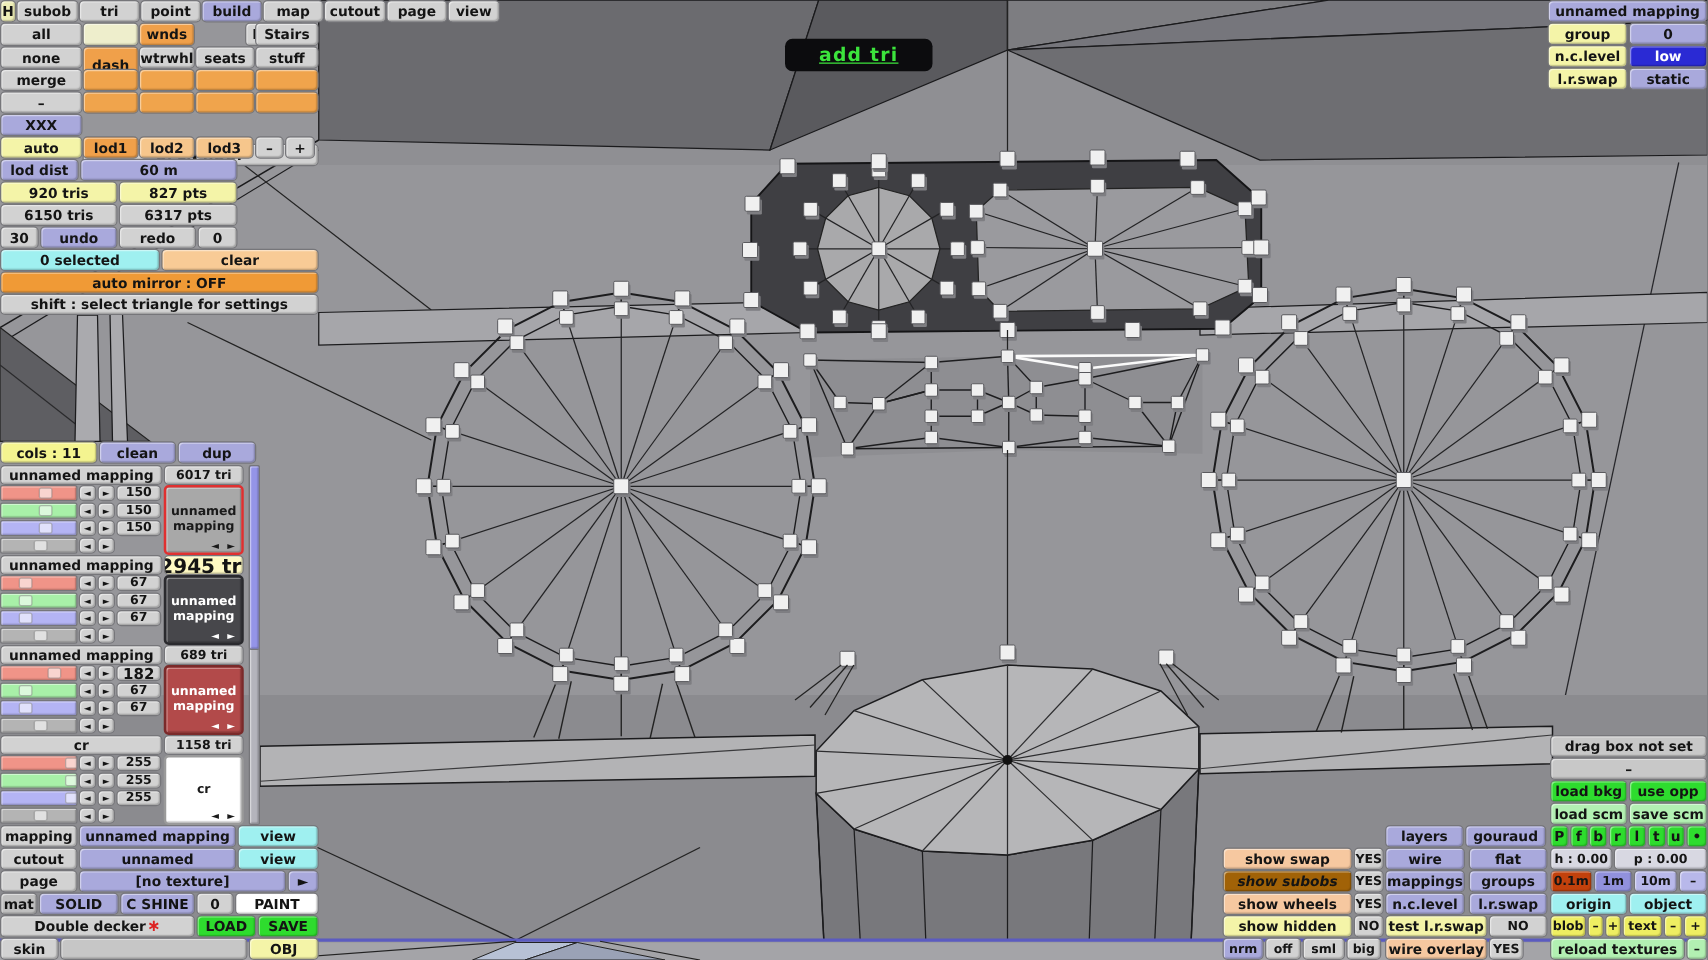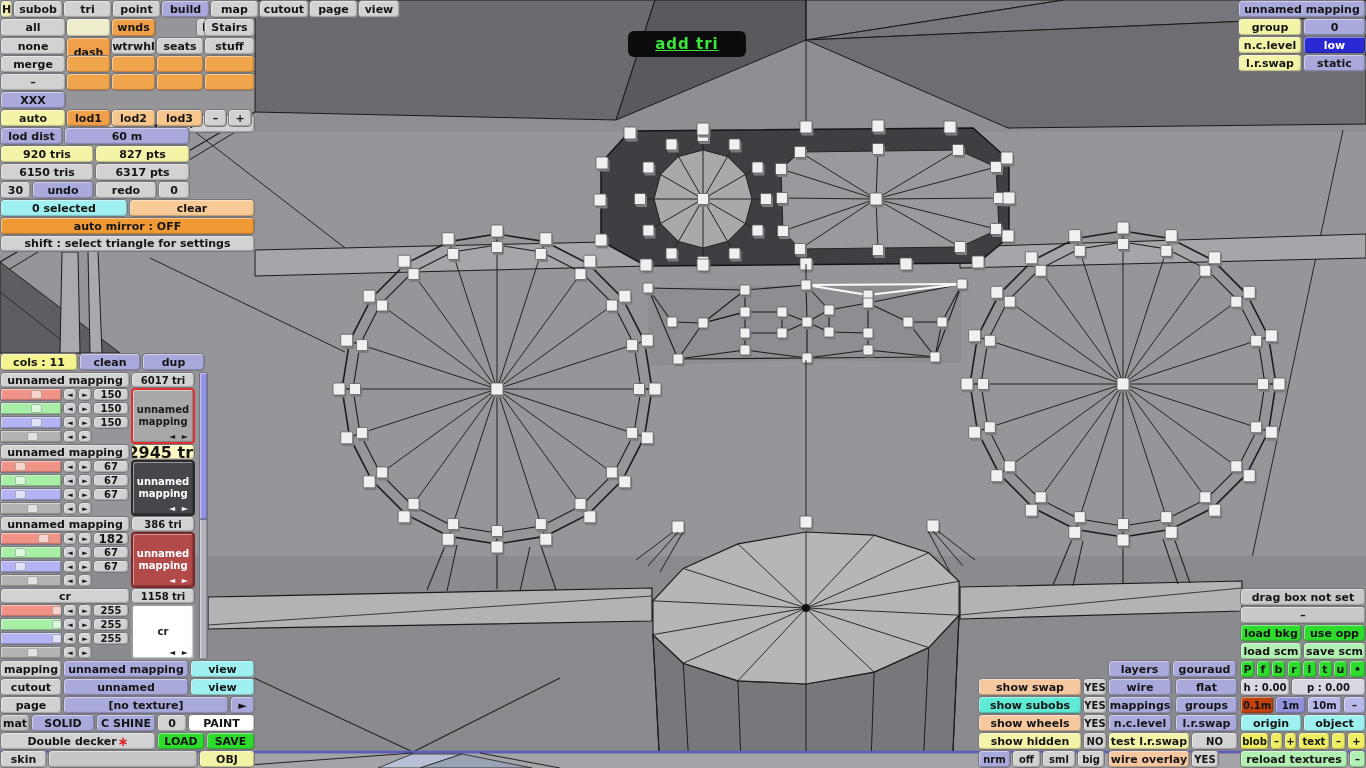--- a/index.html
+++ b/index.html
@@ -668,21 +668,21 @@
     <div class="cell noround" style="left: 0px; top: 502px; width: 62px; height: 13px; background: rgb(180, 180, 180);">
       <div class="thumb" style="left: 26.098px;"></div>
     </div>
     <div class="cell" style="left: 63px; top: 502px; width: 14px; height: 13px; background: rgb(210, 210, 210); font-size: 7px;">◄</div>
     <div class="cell" style="left: 78px; top: 502px; width: 14px; height: 13px; background: rgb(210, 210, 210); font-size: 7px;">►</div>
     <div class="cell" style="left: 131px; top: 460px; width: 64px; height: 56px; background: rgb(71, 71, 75); border: 2px solid rgb(42, 42, 46); color: rgb(255, 255, 255);">
       <div class="swatch-label">unnamed mapping</div>
       <div class="swatch-arrows">◄ ►</div>
     </div>
     <div class="cell" style="left: 0px; top: 516px; width: 130px; height: 16px; background: rgb(210, 210, 210); font-size: 11px;">unnamed mapping</div>
-    <div class="cell" style="left: 131px; top: 516px; width: 64px; height: 16px; background: rgb(210, 210, 210); font-size: 10px;">386 tri</div>
+    <div class="cell" style="left: 131px; top: 516px; width: 64px; height: 16px; background: rgb(210, 210, 210); font-size: 10px;">689 tri</div>
     <div class="cell noround" style="left: 0px; top: 532px; width: 62px; height: 13px; background: rgb(240, 148, 136);">
       <div class="thumb" style="left: 36.6863px;"></div>
     </div>
     <div class="cell" style="left: 63px; top: 532px; width: 14px; height: 13px; background: rgb(210, 210, 210); font-size: 7px;">◄</div>
     <div class="cell" style="left: 78px; top: 532px; width: 14px; height: 13px; background: rgb(210, 210, 210); font-size: 7px;">►</div>
     <div class="cell" style="left: 93px; top: 532px; width: 36px; height: 13px; background: rgb(210, 210, 210); font-size: 12px;">182</div>
     <div class="cell noround" style="left: 0px; top: 546px; width: 62px; height: 13px; background: rgb(168, 240, 168);">
       <div class="thumb" style="left: 14.1373px;"></div>
     </div>
     <div class="cell" style="left: 63px; top: 546px; width: 14px; height: 13px; background: rgb(210, 210, 210); font-size: 7px;">◄</div>
@@ -777,21 +777,21 @@
     <div class="cell" style="left: 1302px; top: 660px; width: 15px; height: 18px; background: rgb(46, 220, 46);">l</div>
     <div class="cell" style="left: 1317.5px; top: 660px; width: 15px; height: 18px; background: rgb(46, 220, 46);">t</div>
     <div class="cell" style="left: 1333px; top: 660px; width: 15px; height: 18px; background: rgb(46, 220, 46);">u</div>
     <div class="cell" style="left: 1349px; top: 660px; width: 17px; height: 18px; background: rgb(46, 220, 46);">•</div>
     <div class="cell" style="left: 978px; top: 678px; width: 104px; height: 18px; background: rgb(246, 200, 160);">show swap</div>
     <div class="cell" style="left: 1083px; top: 678px; width: 24px; height: 18px; background: rgb(210, 210, 210); font-size: 10px;">YES</div>
     <div class="cell" style="left: 1108px; top: 678px; width: 64px; height: 18px; background: rgb(169, 169, 220);">wire</div>
     <div class="cell" style="left: 1175px; top: 678px; width: 63px; height: 18px; background: rgb(169, 169, 220);">flat</div>
     <div class="cell" style="left: 1240px; top: 678px; width: 50px; height: 18px; background: rgb(216, 216, 226); font-size: 10px;">h : 0.00</div>
     <div class="cell" style="left: 1291px; top: 678px; width: 75px; height: 18px; background: rgb(216, 216, 226); font-size: 10px;">p : 0.00</div>
-    <div class="cell" style="left: 978px; top: 696px; width: 104px; height: 18px; background: #5eead4;">show subobs</div>
+    <div class="cell" style="left: 978px; top: 696px; width: 104px; height: 18px; background: #a16207; font-style: italic;">show subobs</div>
     <div class="cell" style="left: 1083px; top: 696px; width: 24px; height: 18px; background: rgb(210, 210, 210); font-size: 10px;">YES</div>
     <div class="cell" style="left: 1108px; top: 696px; width: 64px; height: 18px; background: rgb(169, 169, 220);">mappings</div>
     <div class="cell" style="left: 1175px; top: 696px; width: 63px; height: 18px; background: rgb(169, 169, 220);">groups</div>
     <div class="cell" style="left: 1240px; top: 696px; width: 34px; height: 18px; background: #c2410c; font-size: 10px;">0.1m</div>
     <div class="cell" style="left: 1275px; top: 696px; width: 31px; height: 18px; background: rgb(145, 145, 220); font-size: 10px;">1m</div>
     <div class="cell" style="left: 1307px; top: 696px; width: 35px; height: 18px; background: rgb(184, 184, 234); font-size: 10px;">10m</div>
     <div class="cell" style="left: 1343px; top: 696px; width: 23px; height: 18px; background: rgb(184, 184, 234); font-size: 10px;">–</div>
     <div class="cell" style="left: 978px; top: 714px; width: 104px; height: 18px; background: rgb(246, 200, 160);">show wheels</div>
     <div class="cell" style="left: 1083px; top: 714px; width: 24px; height: 18px; background: rgb(210, 210, 210); font-size: 10px;">YES</div>
     <div class="cell" style="left: 1108px; top: 714px; width: 64px; height: 18px; background: rgb(169, 169, 220);">n.c.level</div>

